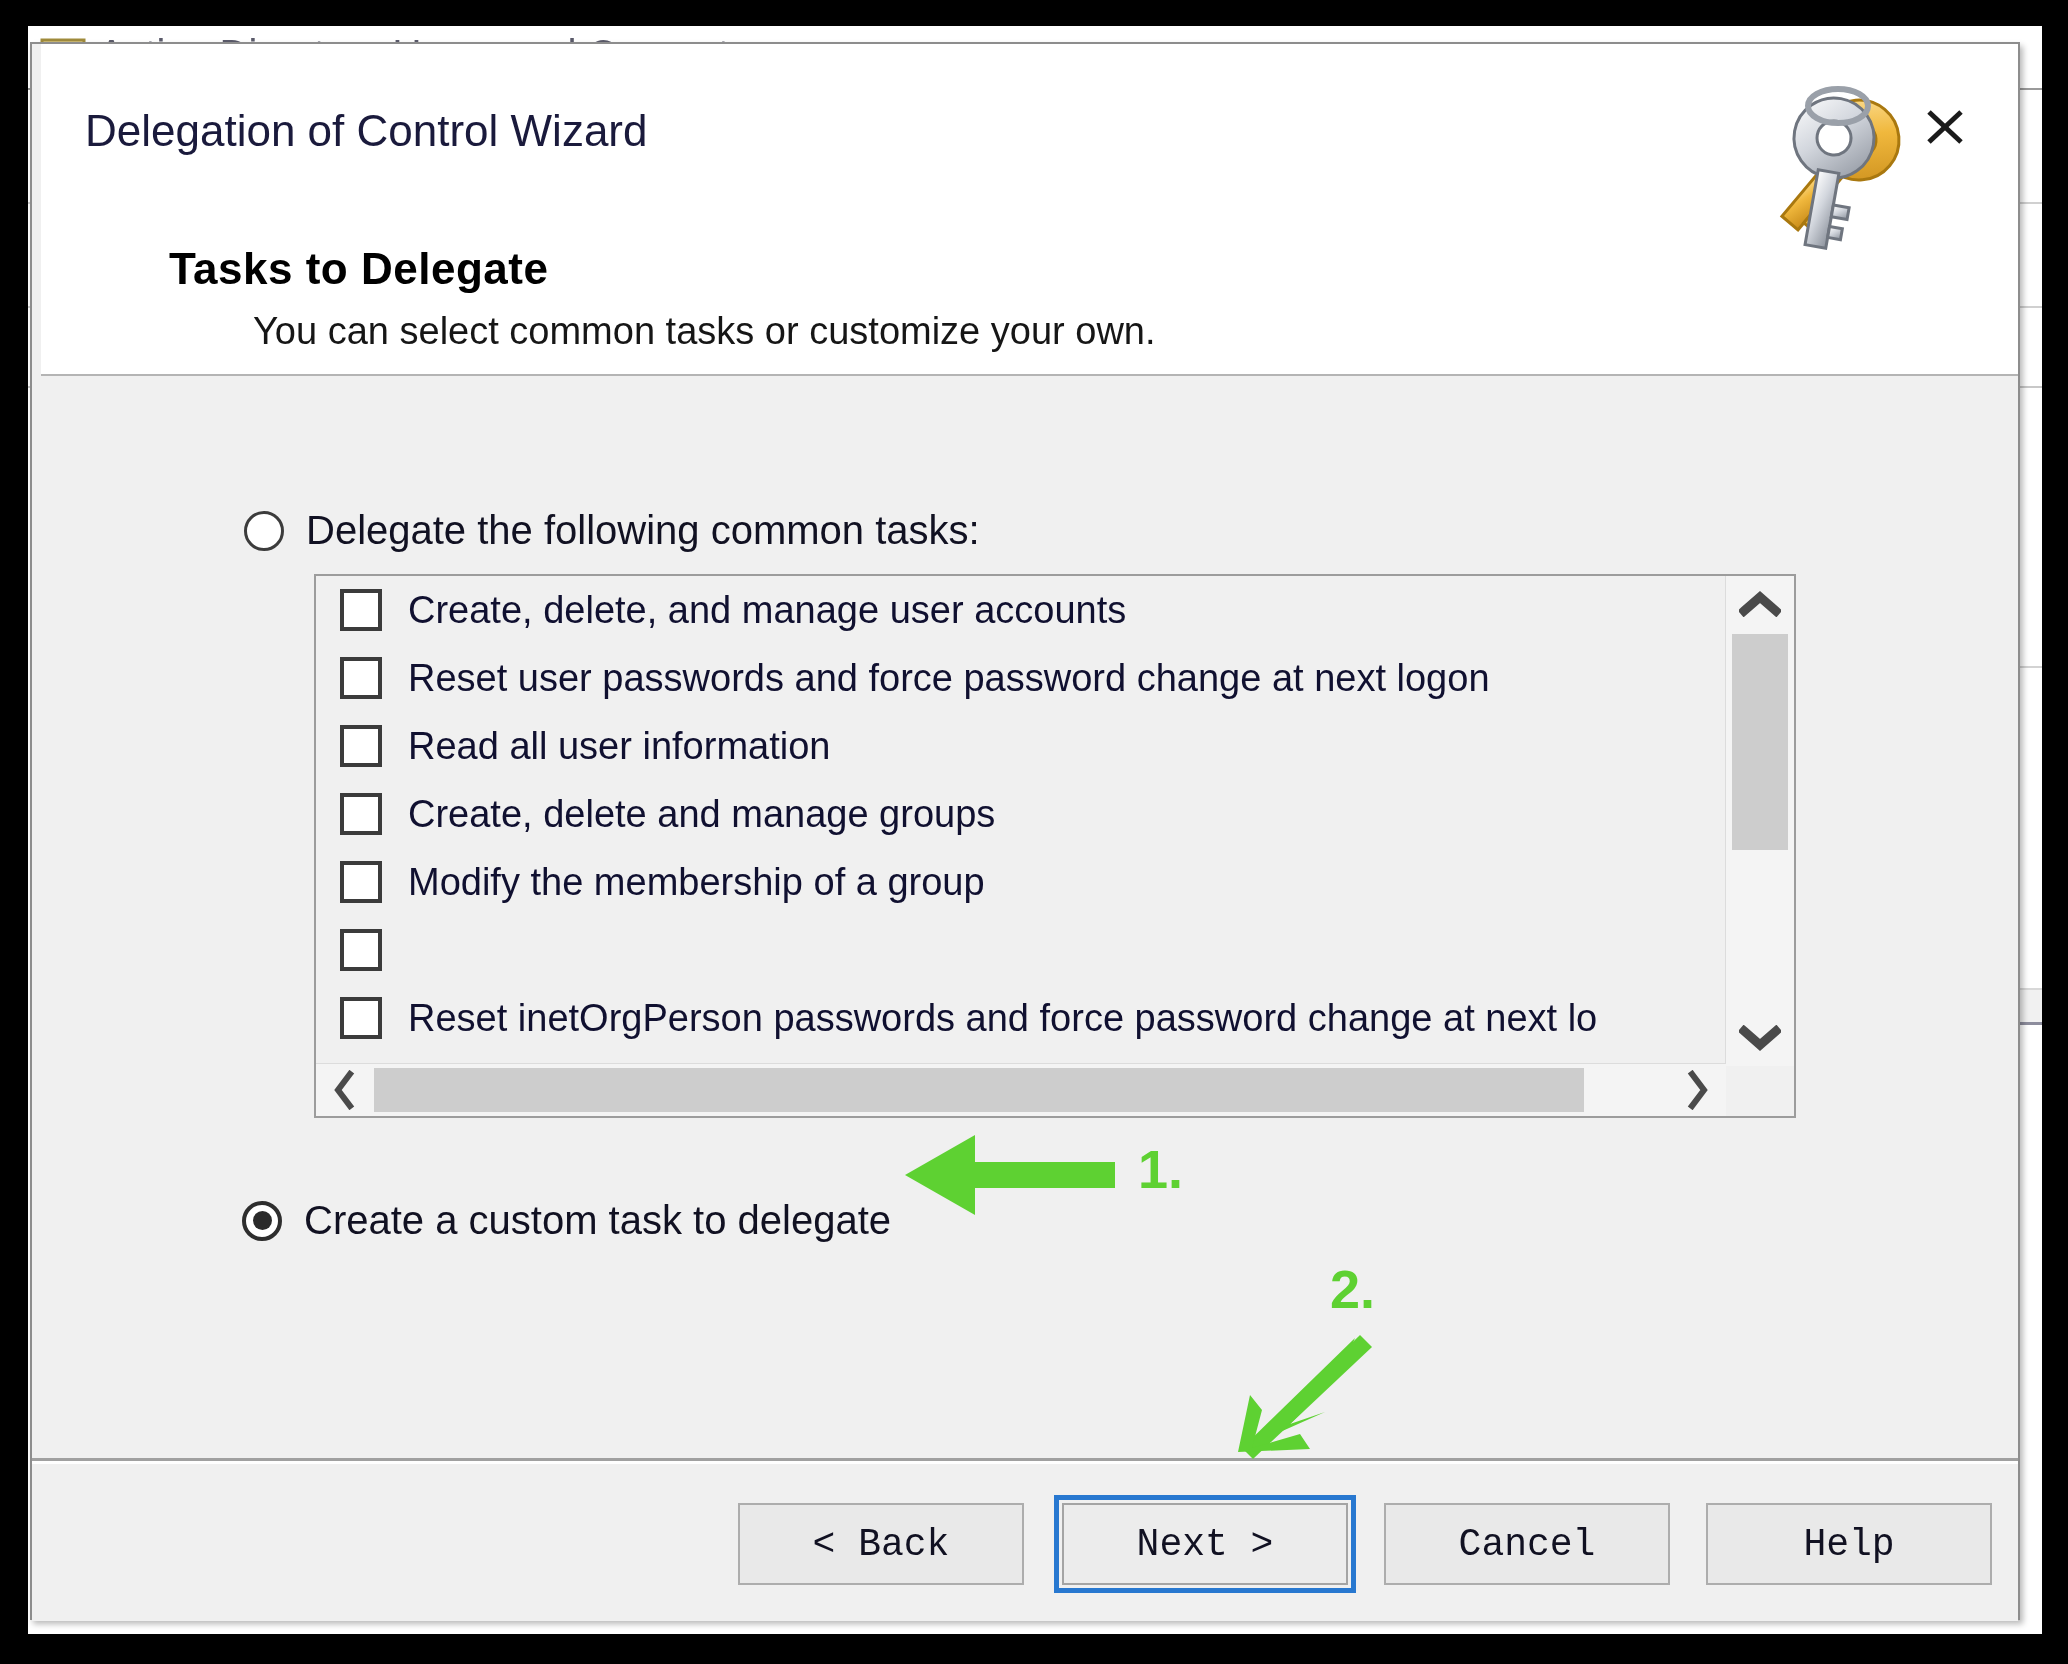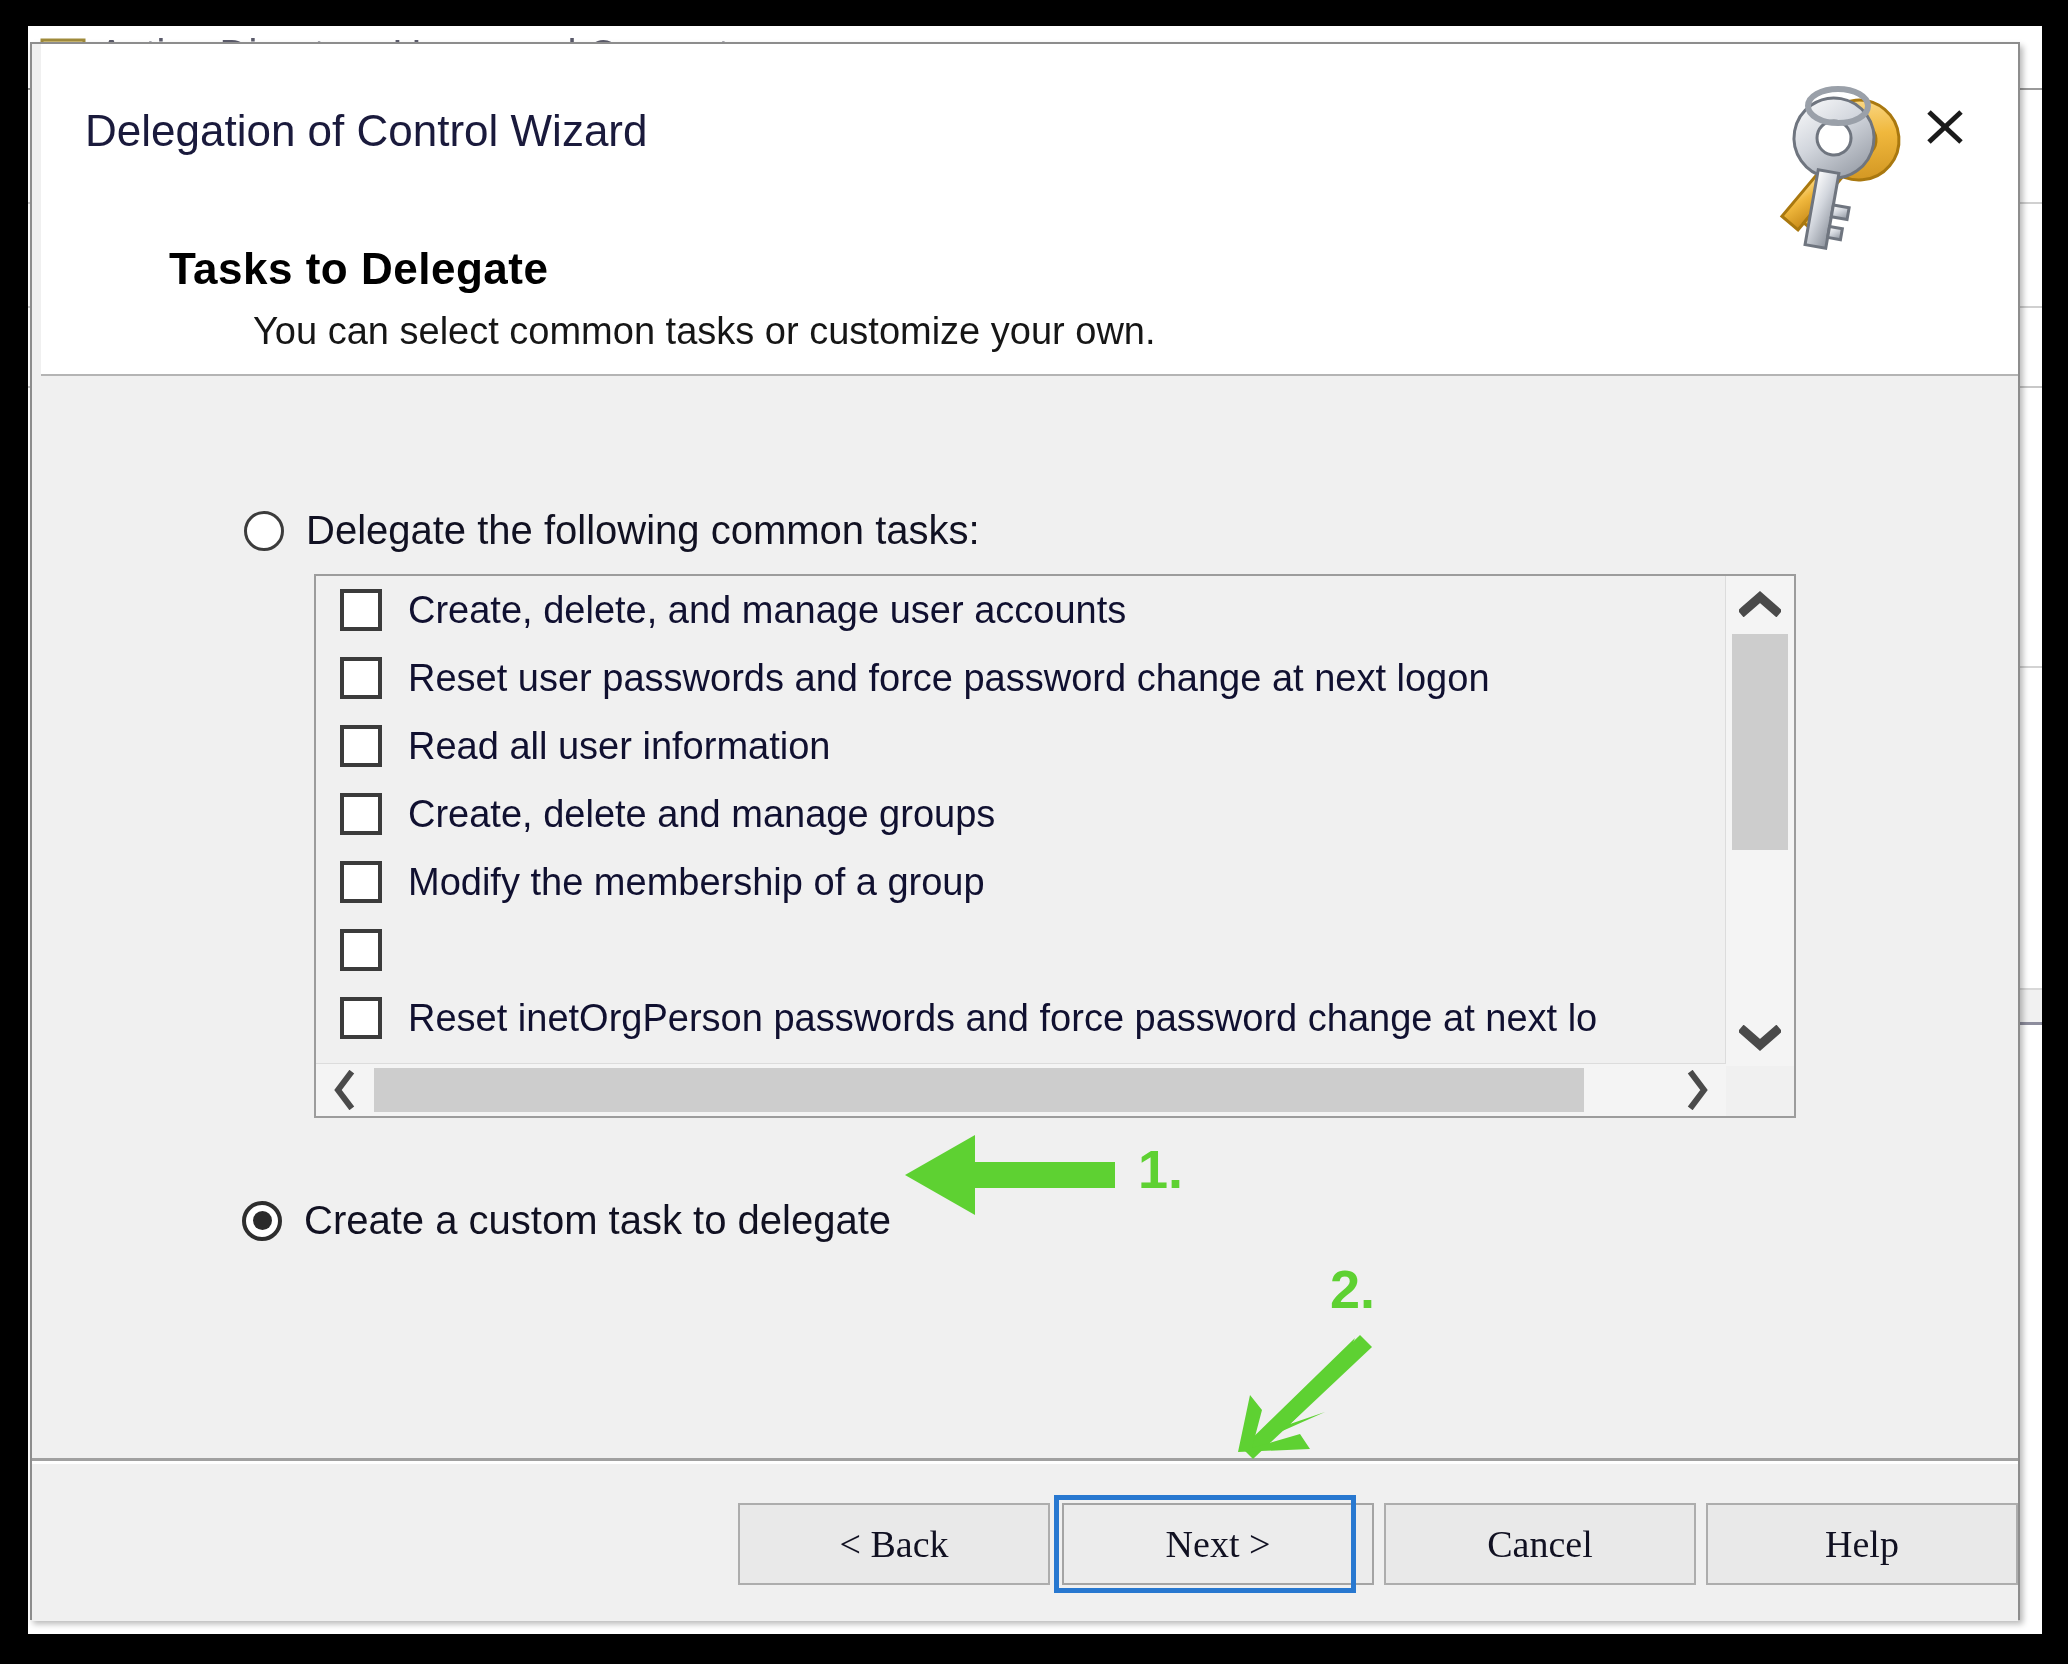--- a/index.html
+++ b/index.html
@@ -325,32 +325,32 @@
     top: 1414px;
     width: 100%;
     height: 160px;
     background: #f0f0f0;
     border-top: 3px solid #a0a0a0;
     box-shadow: inset 0 3px 0 #ffffff;
   }
   .wiz-button {
     position: absolute;
     top: 42px;
-    width: 312px;
+    width: 286px;
     height: 82px;
     background: #e9e9e9;
     border: 2px solid #adadad;
     box-sizing: border-box;
     font-size: 38px;
     color: #111122;
     display: flex;
     align-items: center;
     justify-content: center;
     cursor: default;
-    font-family: Liberation Serif, serif;
+    font-family: Liberation Mono, monospace;
   }
   #btn-back   { left: 706px; }
   #btn-next   { left: 1030px; background: #ececec; border: 2px solid #a4a4a4; }
   #btn-cancel { left: 1352px; }
   #btn-help   { left: 1674px; }
   #btn-next-focus {
     position: absolute;
     left: 1022px;
     top: 34px;
     width: 302px;

